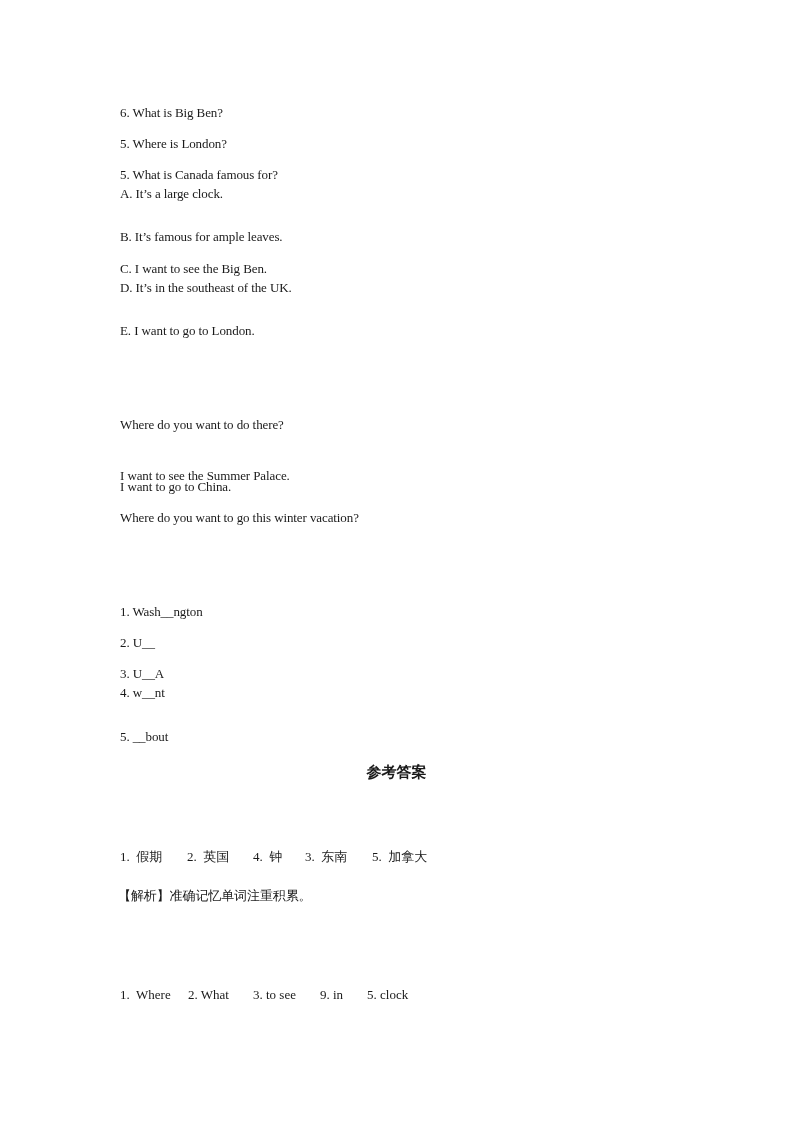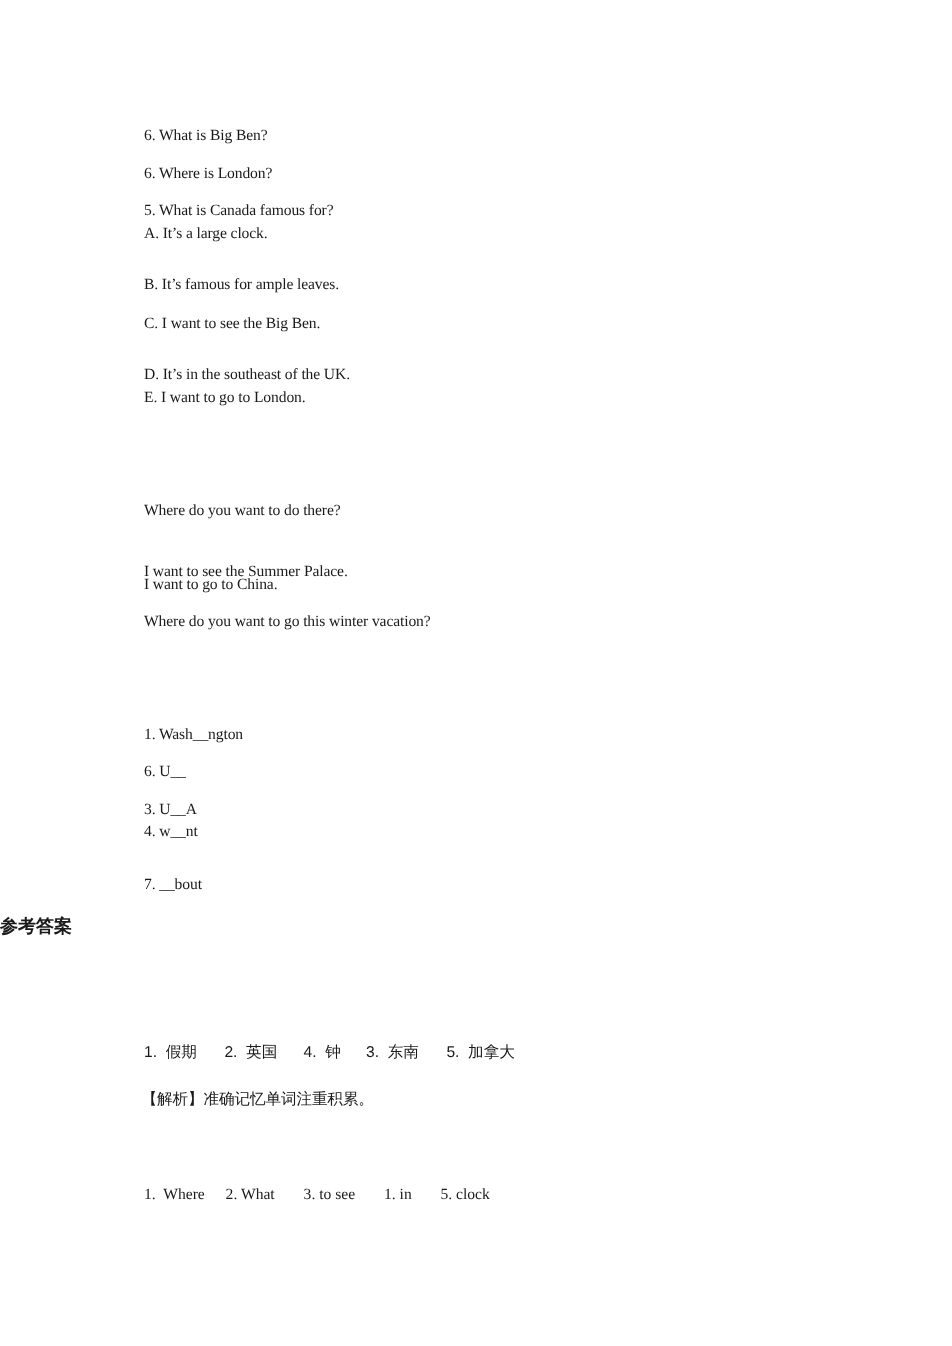--- a/index.html
+++ b/index.html
@@ -20,78 +20,77 @@
       position: absolute;
       left: 120px;
       white-space: pre;
       line-height: 16px;
       letter-spacing: -0.1px;
     }
     .heading {
       position: absolute;
       left: 0;
       width: 793px;
-      text-align: left;
+      text-align: center;
       font-family: "DejaVu Sans", "Liberation Sans", sans-serif;
       font-weight: bold;
       font-size: 15px;
       line-height: 18px;
     }
     .cjk {
-      font-family: Liberation Sans, sans-serif;
+      font-family: Liberation Serif, serif;
       font-size: 13px;
-      margin-top: 20px;
     }
     .ans-row {
       position: absolute;
       left: 120px;
       display: flex;
       line-height: 16px;
       white-space: pre;
     }
     .ans-row span { display: inline-block; }
   </style>
 </head>
 <body>
 
 <div>
 
   <div class="line" style="top:105px">6. What is Big Ben?</div>
-  <div class="line" style="top:136px">6. Where is London?</div>
+  <div class="line" style="top:136px">5. Where is London?</div>
   <div class="line" style="top:167px">5. What is Canada famous for?</div>
 
   <div class="line" style="top:186px">A. It’s a large clock.</div>
   <div class="line" style="top:229px">B. It’s famous for ample leaves.</div>
   <div class="line" style="top:261px">C. I want to see the Big Ben.</div>
-  <div class="line" style="top:304px">D. It’s in the southeast of the UK.</div>
+  <div class="line" style="top:280px">D. It’s in the southeast of the UK.</div>
   <div class="line" style="top:323px">E. I want to go to London.</div>
 
   <div class="line" style="top:417px">Where do you want to do there?</div>
   <div class="line" style="top:468px">I want to see the Summer Palace.</div>
   <div class="line" style="top:479px">I want to go to China.</div>
   <div class="line" style="top:510px">Where do you want to go this winter vacation?</div>
 
   <div class="line" style="top:604px">1. Wash__ngton</div>
-  <div class="line" style="top:635px">6. U__</div>
+  <div class="line" style="top:635px">2. U__</div>
   <div class="line" style="top:666px">3. U__A</div>
   <div class="line" style="top:685px">4. w__nt</div>
-  <div class="line" style="top:729px">7. __bout</div>
+  <div class="line" style="top:729px">5. __bout</div>
 
   <div class="heading" style="top:763px">参考答案</div>
 
   <div class="ans-row cjk" style="top:849px">
     <span style="width:67px">1.  假期</span>
     <span style="width:66px">2.  英国</span>
     <span style="width:52px">4.  钟</span>
     <span style="width:67px">3.  东南</span>
     <span>5.  加拿大</span>
   </div>
   <div class="line cjk" style="top:888px; left:118px">【解析】准确记忆单词注重积累。</div>
 
   <div class="ans-row" style="top:987px">
     <span style="width:68px">1.  Where</span>
     <span style="width:65px">2. What</span>
     <span style="width:67px">3. to see</span>
-    <span style="width:47px">1. in</span>
+    <span style="width:47px">9. in</span>
     <span>5. clock</span>
   </div>
 
 </div>
 
 </body></html>

